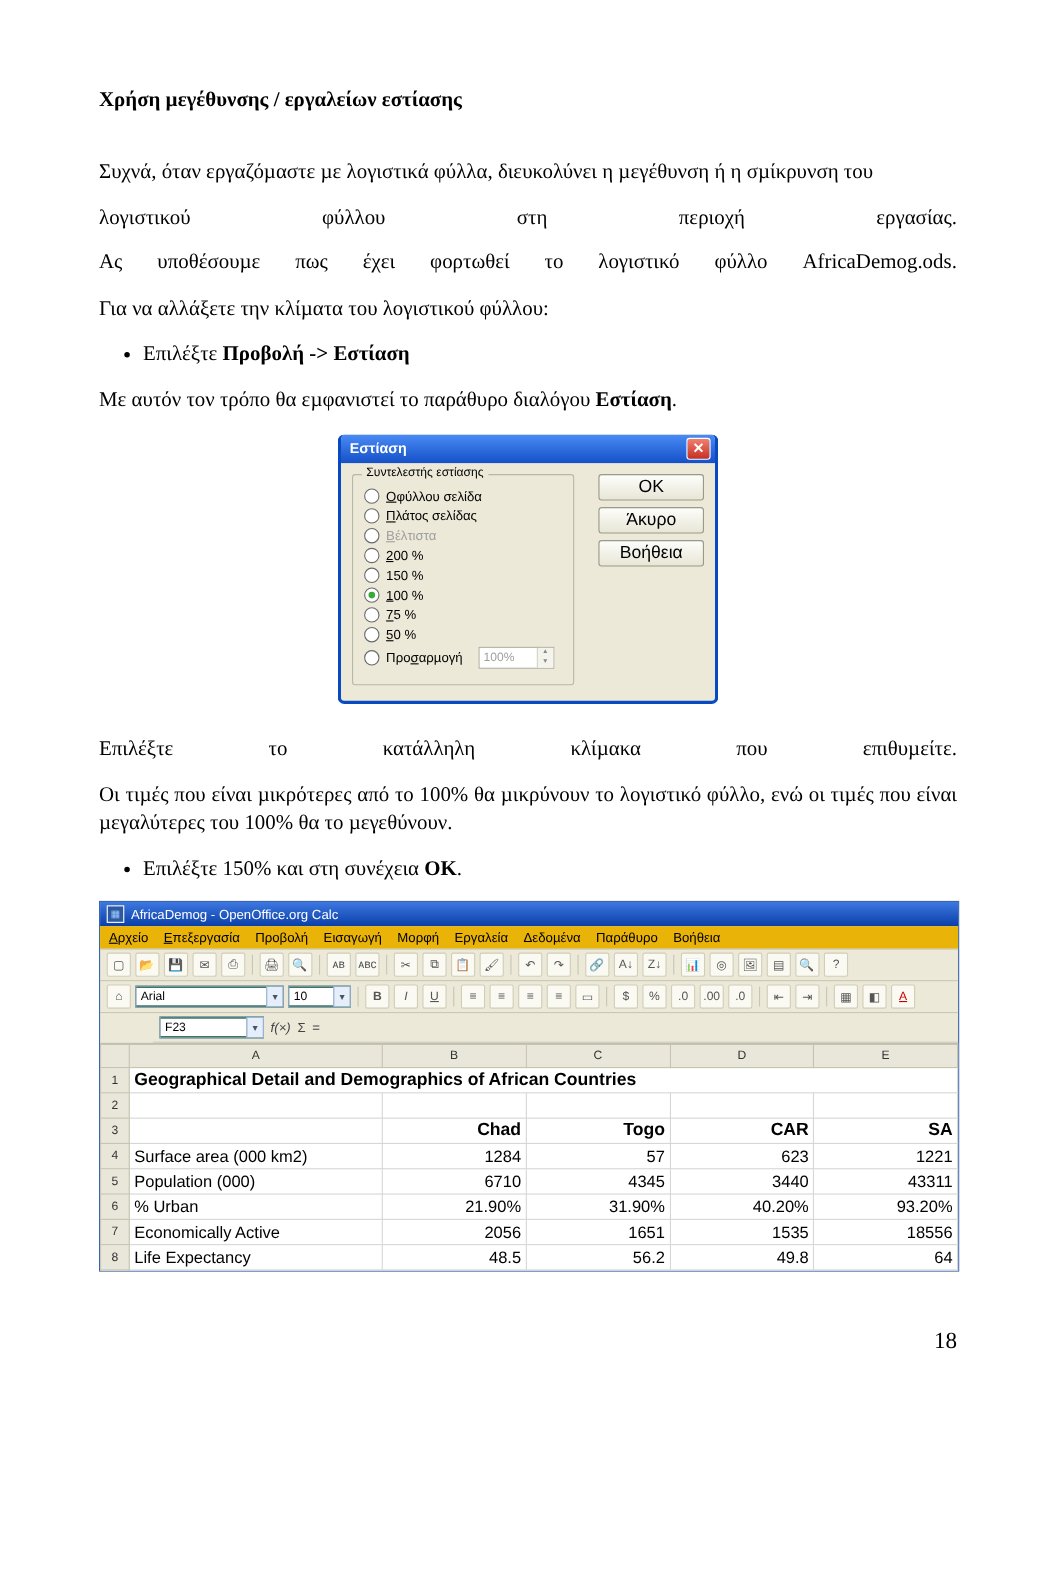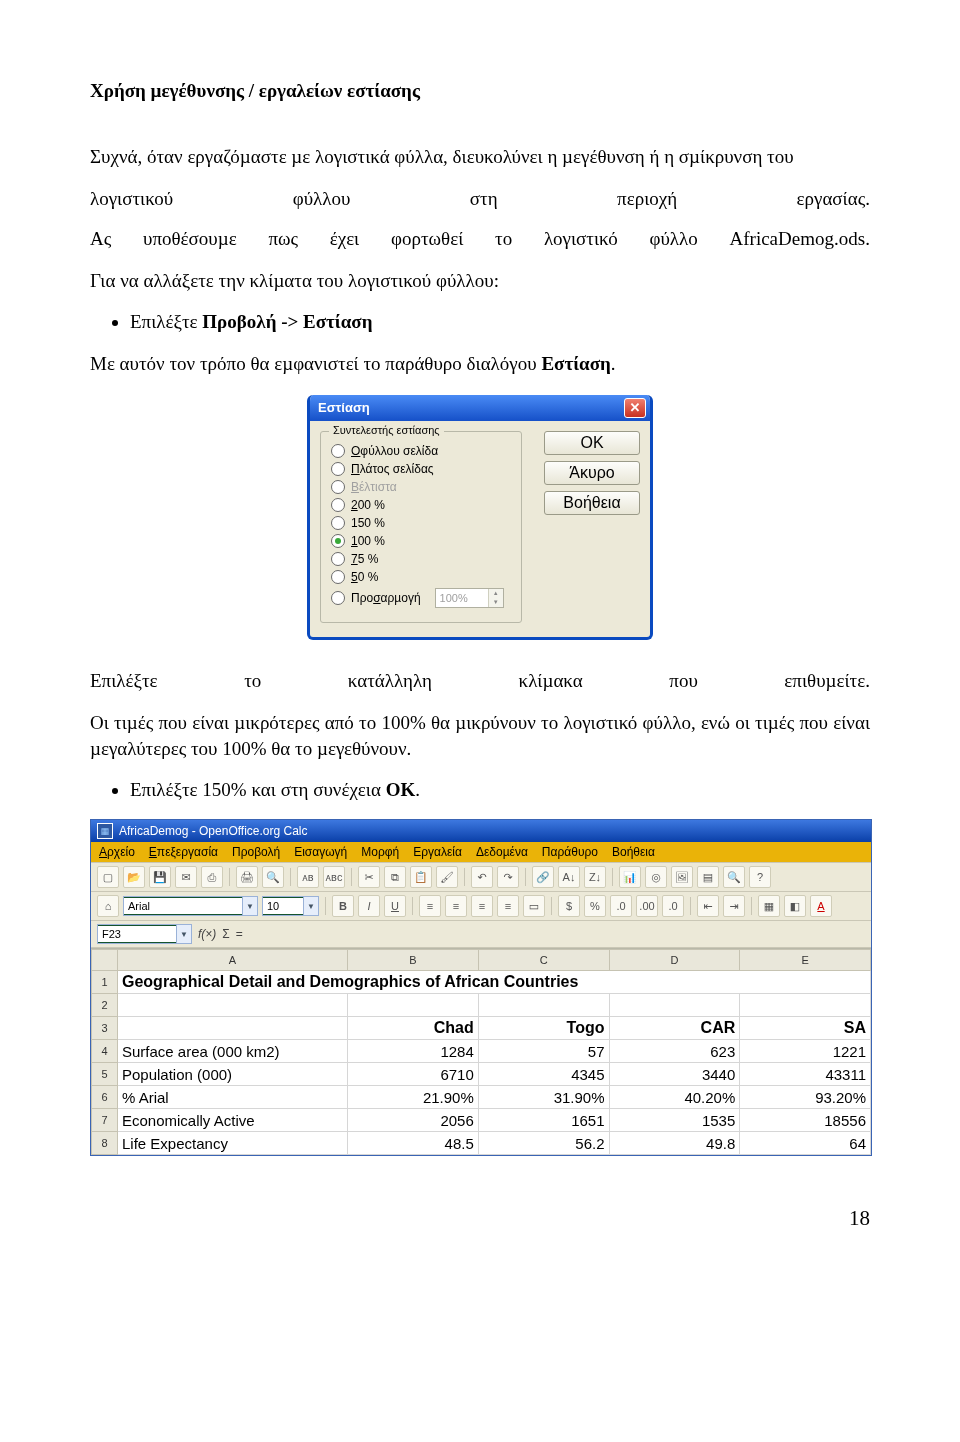--- a/index.html
+++ b/index.html
@@ -40,21 +40,21 @@
   .ctbar{height:22px;background:linear-gradient(#3d78e0,#0a3fa8);display:flex;align-items:center;padding:0 6px;color:#fff;font-size:12px;gap:6px;}
   .ctbar .calcicon{width:14px;height:14px;background:#2e58a0;border:1px solid #fff;display:flex;align-items:center;justify-content:center;color:#9cf;font-size:9px;}
   .menu{display:flex;gap:14px;padding:3px 8px;background:#eab308;font-size:12px;color:#000;border-bottom:1px solid #cac7b6;}
   .menu span u{text-decoration:underline;}
   .tb{display:flex;align-items:center;gap:4px;padding:3px 6px;border-bottom:1px solid #cac7b6;flex-wrap:nowrap;overflow:hidden;}
   .ico{width:20px;height:20px;background:#faf9f2;border:1px solid #d0cdb8;border-radius:2px;display:flex;align-items:center;justify-content:center;font-size:11px;color:#555;}
   .sep{width:1px;height:18px;background:#c8c5b4;margin:0 2px;}
   .combo{display:inline-flex;align-items:center;border:1px solid #9ab2d8;background:#14532d;height:18px;}
   .combo input{border:none;height:16px;padding:0 4px;font-size:11px;}
   .combo .dd{width:14px;height:18px;background:#e6eefb;border-left:1px solid #9ab2d8;display:flex;align-items:center;justify-content:center;color:#456;font-size:8px;}
-  .nmrow{display:flex;align-items:center;gap:6px;padding:3px 6px;border-bottom:1px solid #cac7b6;}
+  .nmrow{display:flex;align-items:center;gap:6px;padding:3px 6px;border-bottom:1px solid #cac7b6;margin-left:48px;}
   .fx{font-style:italic;font-size:12px;color:#444;}
   .sig{font-size:12px;color:#444;}
   .sheet{background:#fff;border-top:1px solid #b8b8a8;}
   table.ss{border-collapse:collapse;width:100%;table-layout:fixed;}
   table.ss th{background:#e9e7da;border:1px solid #c6c3b2;font-weight:normal;font-size:11px;color:#333;height:18px;}
   table.ss th.rh{width:28px;text-align:center;}
   table.ss td{border:1px solid #d6d6d6;height:22px;padding:0 4px;font-size:15px;font-family:Arial,sans-serif;white-space:nowrap;}
   table.ss td.num{text-align:right;}
   table.ss .hdr td{font-size:16px;font-weight:bold;}
   table.ss .titlecell{font-size:16px;font-weight:bold;}
@@ -321,21 +321,21 @@
       <tr>
             <th class="rh">5</th>
         <td>Population (000)</td>
             <td class="num">6710</td>
             <td class="num">4345</td>
             <td class="num">3440</td>
             <td class="num">43311</td>
           </tr>
       <tr>
             <th class="rh">6</th>
-        <td>% Arial</td>
+        <td>% Urban</td>
             <td class="num">21.90%</td>
             <td class="num">31.90%</td>
             <td class="num">40.20%</td>
             <td class="num">93.20%</td>
           </tr>
       <tr>
             <th class="rh">7</th>
         <td>Economically Active</td>
             <td class="num">2056</td>
             <td class="num">1651</td>

